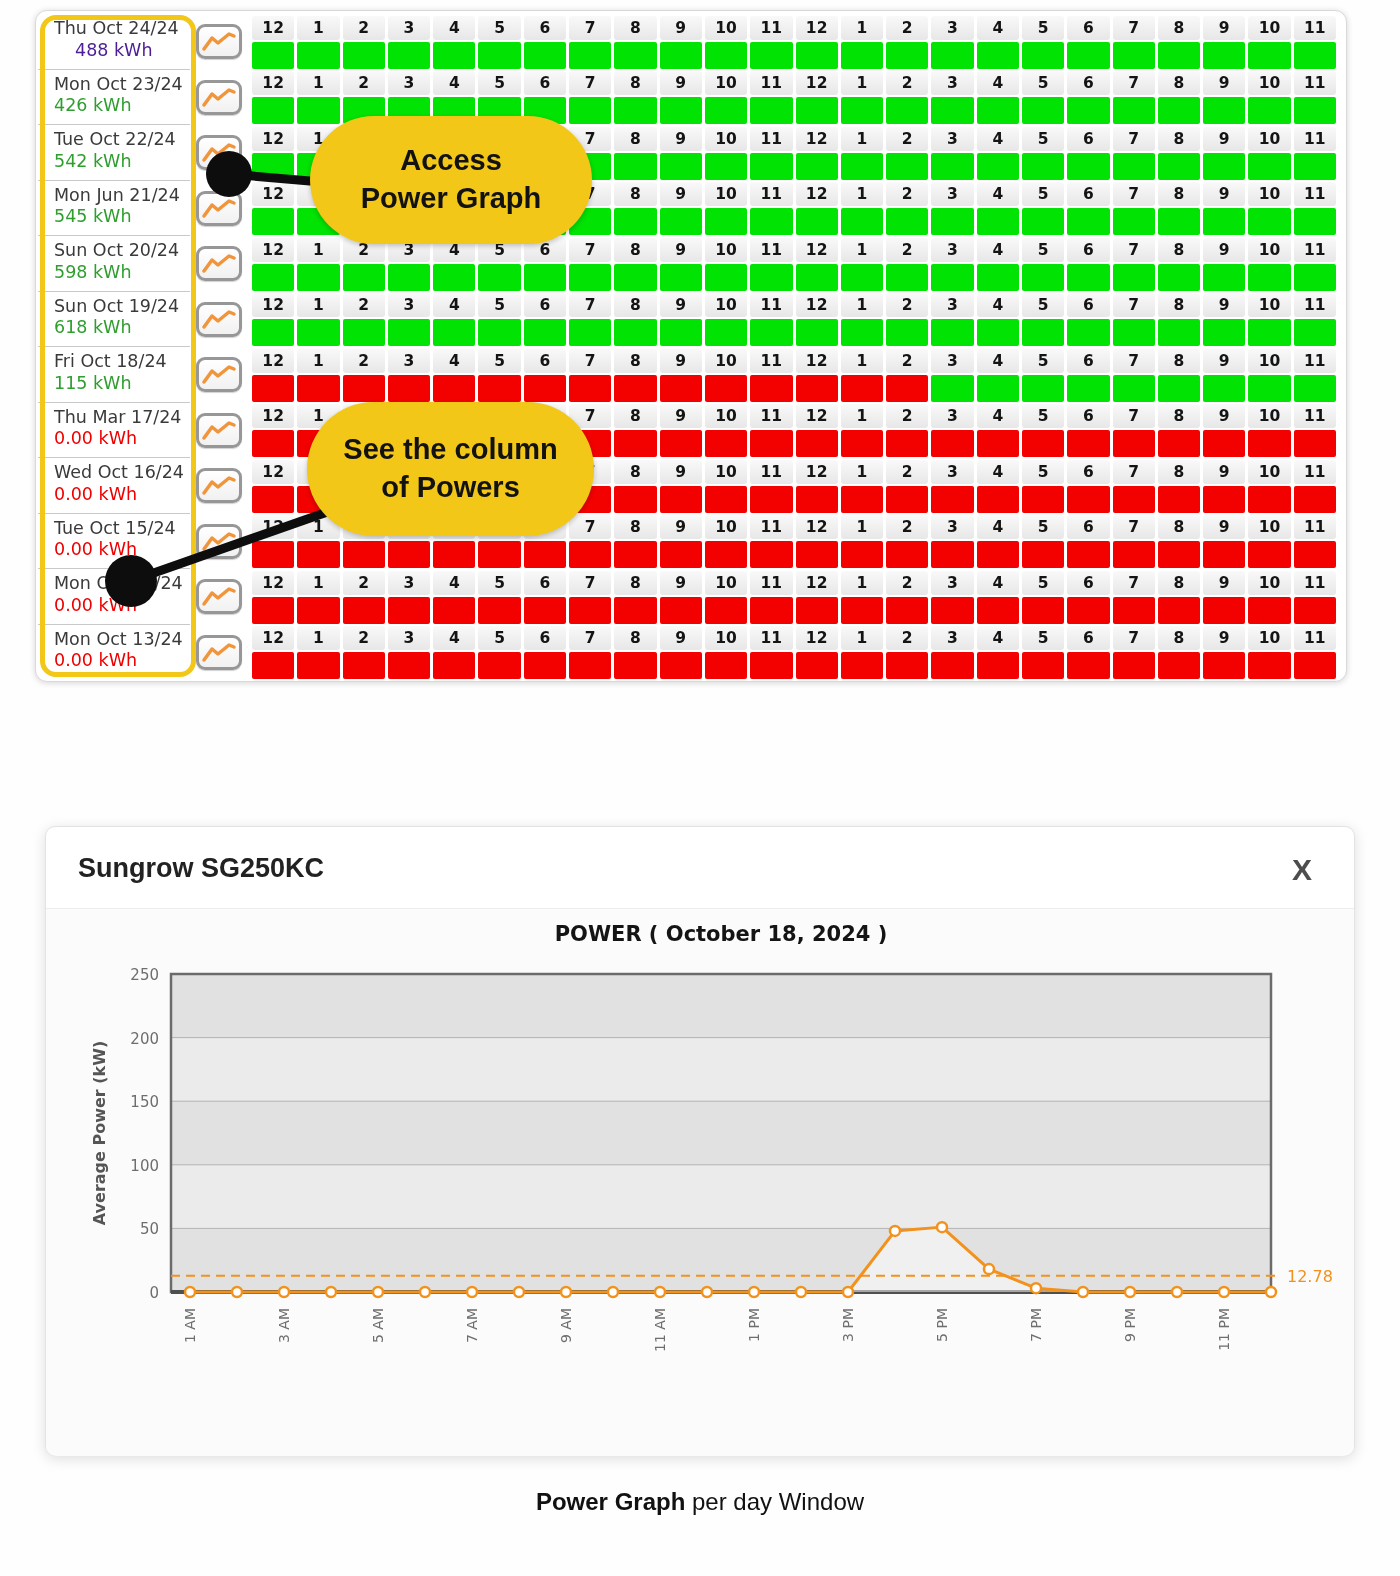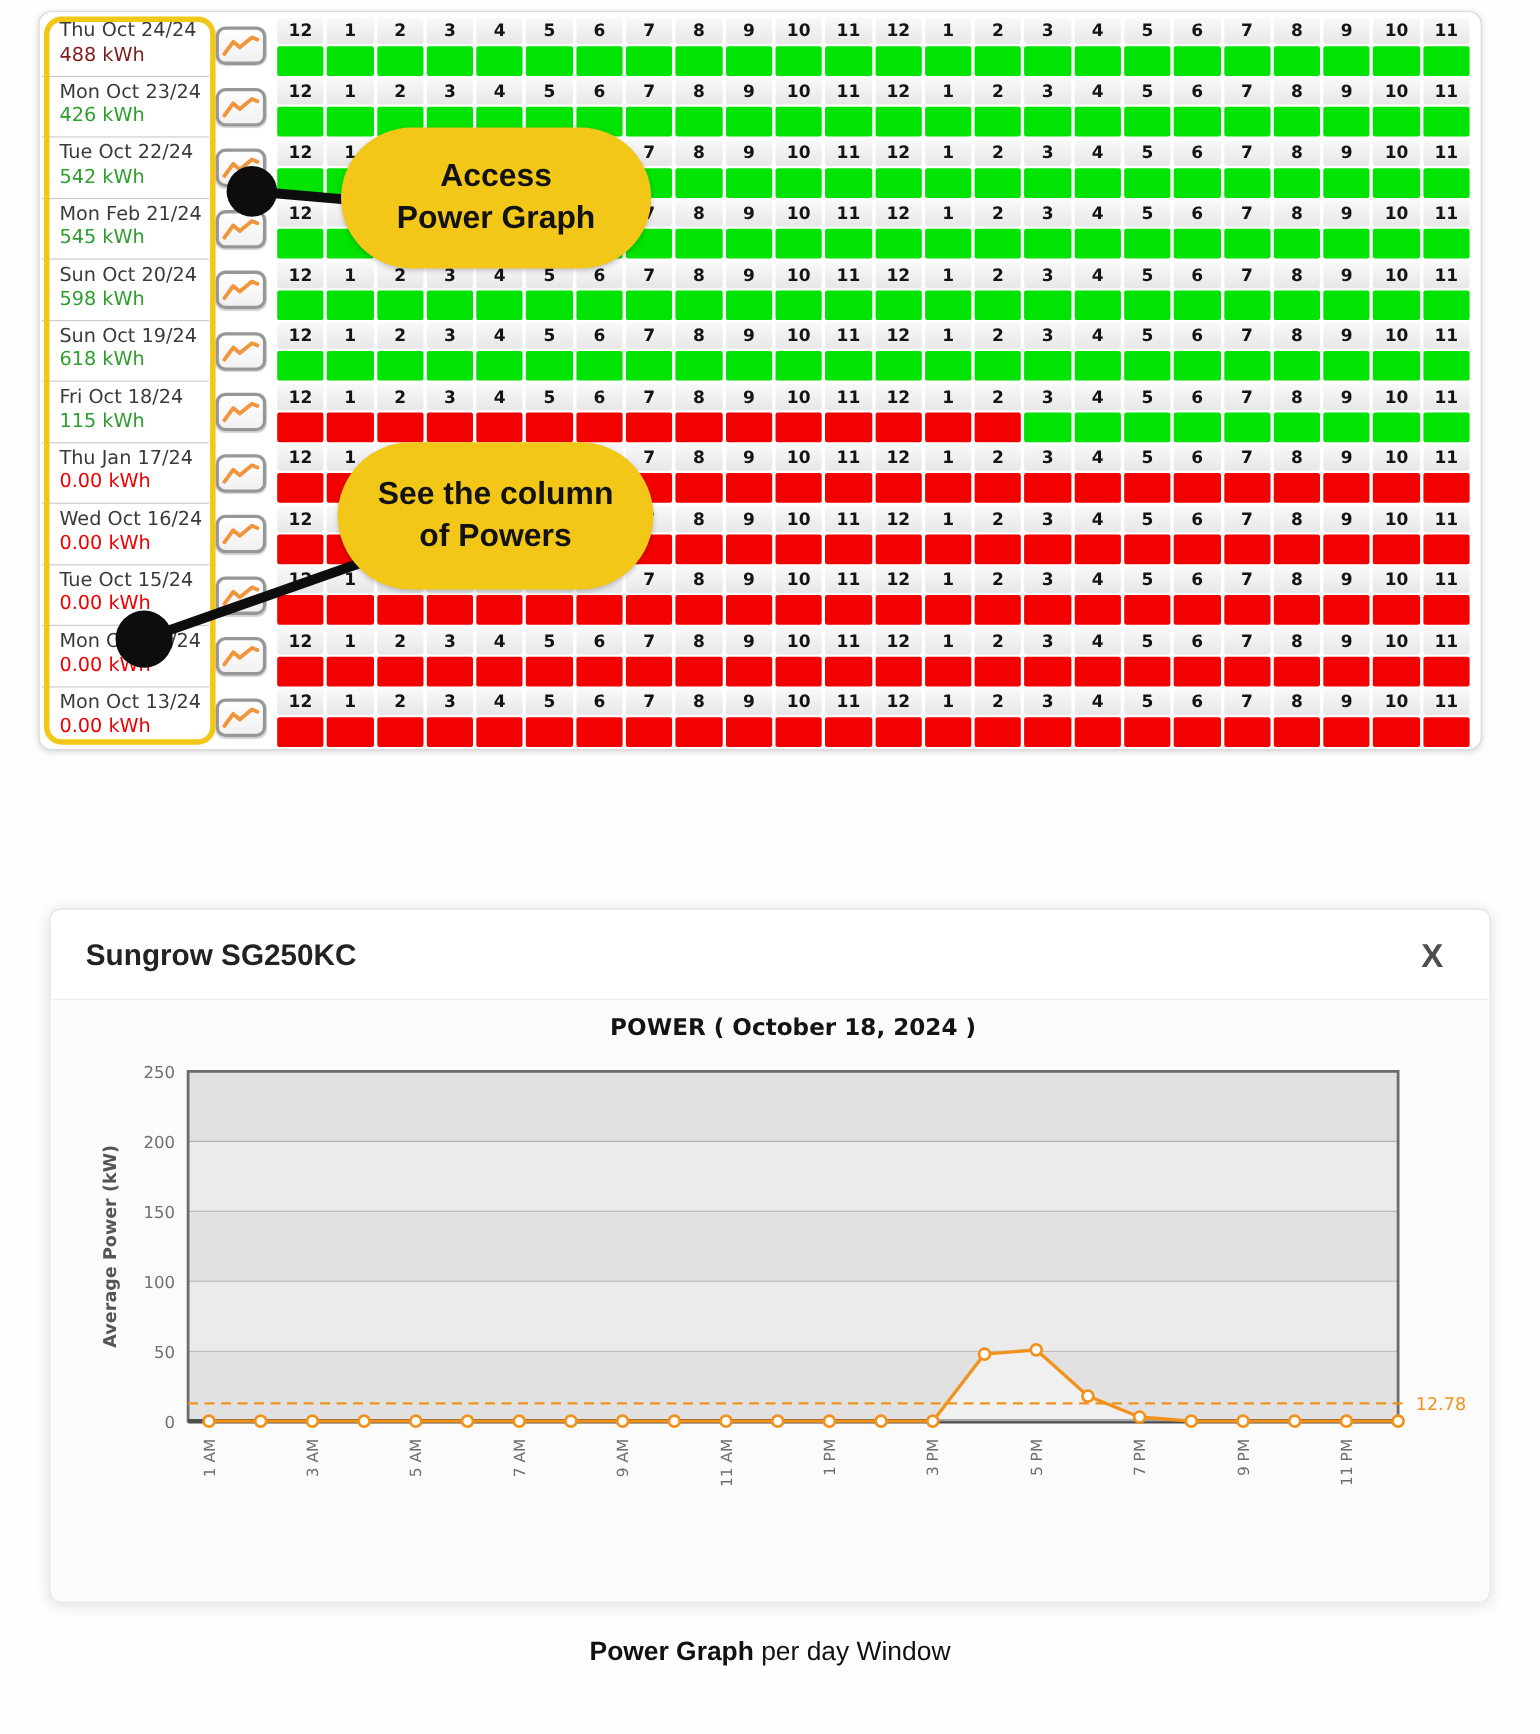--- a/index.html
+++ b/index.html
@@ -81,21 +81,21 @@
 </head>
 <body>
 
 <div class="page">
 
   <div class="snap-panel">
     <div class="snap-rows" id="snap-rows">
         <div class="snap-row">
           <div class="date-cell">
             <div class="date-line">Thu Oct 24/24</div>
-            <div class="energy-line" style="color: #7f1d1d;">488 kWh</div>
+            <div class="energy-line" style="color: #4c1d95; margin-left: 21px;">488 kWh</div>
           </div>
           <div class="icon-cell">
             <button class="graph-btn">
               <svg width="38" height="27" viewBox="0 0 38 27">
                 <polyline points="4,21 12,10 18,15 29,6 34,8" fill="none" stroke="#F0953C" stroke-width="3.5" stroke-linecap="round" stroke-linejoin="round"></polyline>
               </svg>
             </button>
           </div>
           <div class="hours-cell">
             <div class="hour-col">
@@ -413,21 +413,21 @@
               <div class="hour-block" style="background: rgb(0, 227, 3);"></div>
             </div>
             <div class="hour-col">
               <div class="hour-head">11</div>
               <div class="hour-block" style="background: rgb(0, 227, 3);"></div>
             </div>
           </div>
         </div>
         <div class="snap-row">
           <div class="date-cell">
-            <div class="date-line">Mon Feb 21/24</div>
+            <div class="date-line">Mon Jun 21/24</div>
             <div class="energy-line" style="color: rgb(47, 158, 47);">545 kWh</div>
           </div>
           <div class="icon-cell">
             <button class="graph-btn">
               <svg width="38" height="27" viewBox="0 0 38 27">
                 <polyline points="4,21 12,10 18,15 29,6 34,8" fill="none" stroke="#F0953C" stroke-width="3.5" stroke-linecap="round" stroke-linejoin="round"></polyline>
               </svg>
             </button>
           </div>
           <div class="hours-cell">
@@ -857,21 +857,21 @@
               <div class="hour-block" style="background: rgb(0, 227, 3);"></div>
             </div>
             <div class="hour-col">
               <div class="hour-head">11</div>
               <div class="hour-block" style="background: rgb(0, 227, 3);"></div>
             </div>
           </div>
         </div>
         <div class="snap-row">
           <div class="date-cell">
-            <div class="date-line">Thu Jan 17/24</div>
+            <div class="date-line">Thu Mar 17/24</div>
             <div class="energy-line" style="color: rgb(238, 0, 0);">0.00 kWh</div>
           </div>
           <div class="icon-cell">
             <button class="graph-btn">
               <svg width="38" height="27" viewBox="0 0 38 27">
                 <polyline points="4,21 12,10 18,15 29,6 34,8" fill="none" stroke="#F0953C" stroke-width="3.5" stroke-linecap="round" stroke-linejoin="round"></polyline>
               </svg>
             </button>
           </div>
           <div class="hours-cell">

